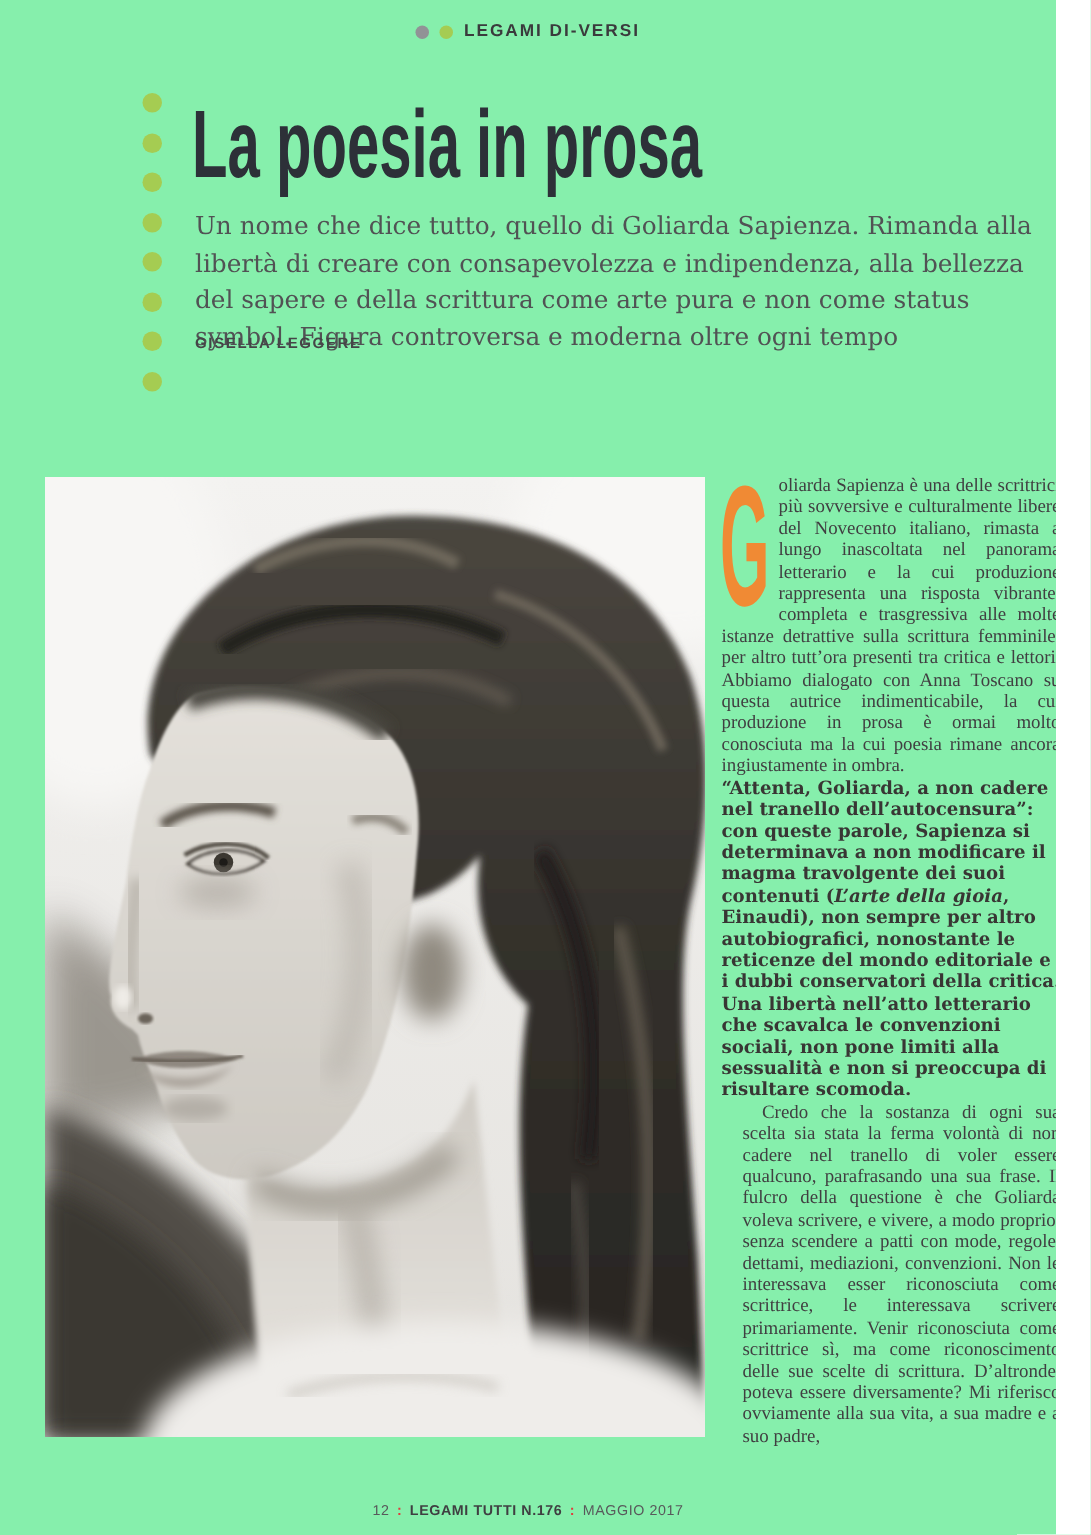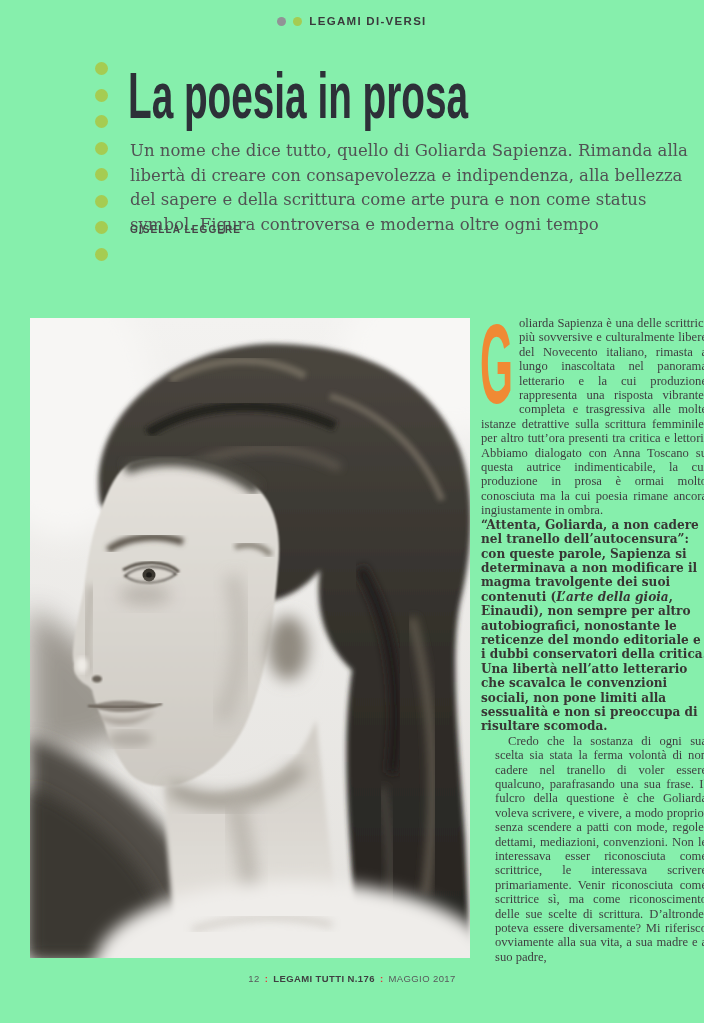--- a/index.html
+++ b/index.html
@@ -68,21 +68,21 @@
   .quote {
     font-family:"DejaVu Serif", serif;
     font-weight:bold; font-size:12.1px; line-height:14.4px;
     color:#383634; text-align:left; hyphens:none;
   }
   .quote .it { font-style:italic; }
   .para2 { text-indent:13px;margin-left:14px; }
 
   
   .footer {
-    position:absolute; top:973px; left:0; right:0;
+    position:absolute; top:1002px; left:0; right:0;
     display:flex; align-items:baseline; justify-content:center; gap:5px;
     font-family:"Liberation Sans", sans-serif;
     font-size:9.5px; letter-spacing:0.4px; color:#58595b;
   }
   .footer .mag { font-weight:bold; color:#3f3f41; }
   .footer .sep { color:#e23b3c; font-weight:bold; }
 </style>
 </head>
 <body>
 

